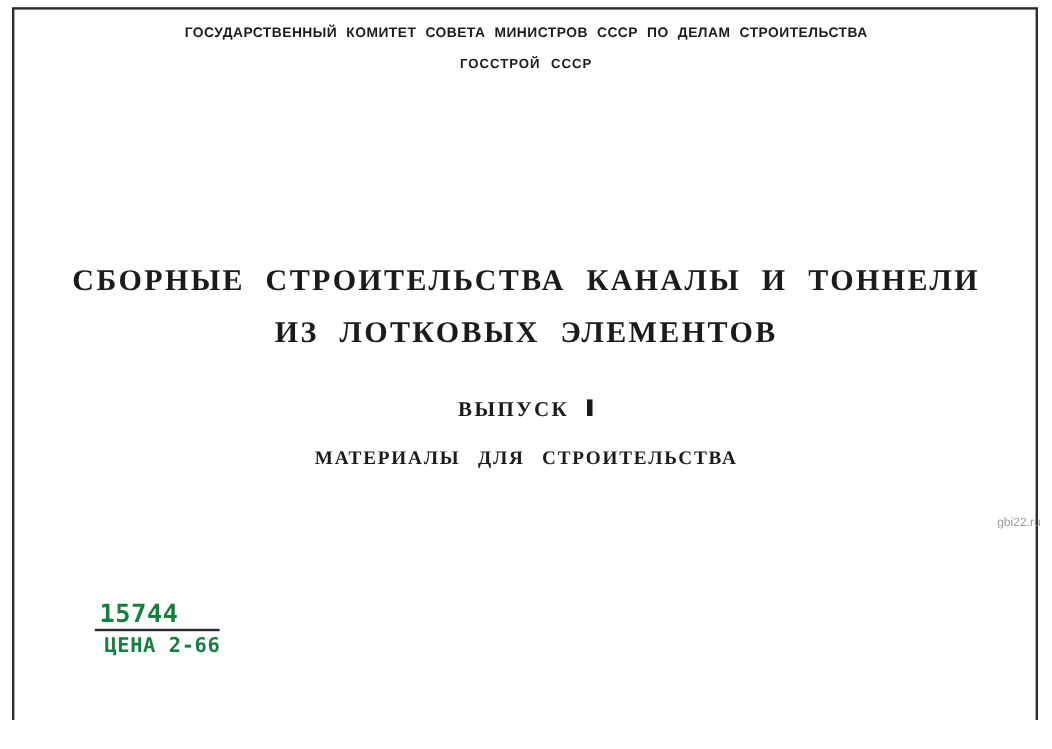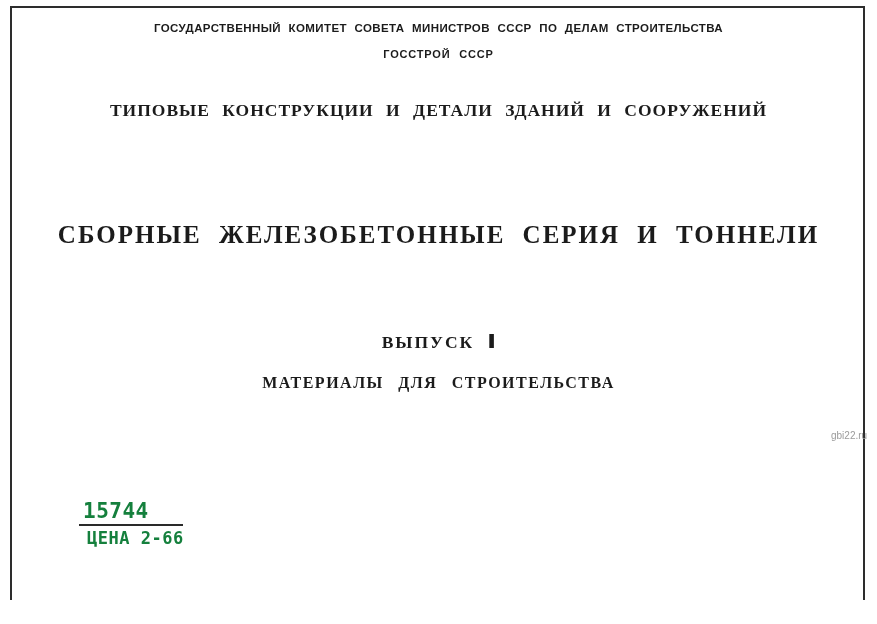--- a/index.html
+++ b/index.html
@@ -131,25 +131,25 @@
 <body>
 
 <div class="page">
 
   <div class="frame"></div>
 
   <div class="line committee">ГОСУДАРСТВЕННЫЙ КОМИТЕТ СОВЕТА МИНИСТРОВ СССР ПО ДЕЛАМ СТРОИТЕЛЬСТВА</div>
 
   <div class="line gosstroy">ГОССТРОЙ СССР</div>
 
-  <div class="line series-type">ТИПОВЫЕ КОНСТРУКЦИИ И ДЕТАЛИ ЗДАНИЙ И СООРУЖЕНИЙ</div>
 
 
-  <div class="line main-title-1">СБОРНЫЕ ЖЕЛЕЗОБЕТОННЫЕ СЕРИЯ И ТОННЕЛИ</div>
+  <div class="line main-title-1">СБОРНЫЕ СТРОИТЕЛЬСТВА КАНАЛЫ И ТОННЕЛИ</div>
 
+  <div class="line main-title-2">ИЗ ЛОТКОВЫХ ЭЛЕМЕНТОВ</div>
 
   <div class="line issue">
     <span>ВЫПУСК</span><span class="num">I</span>
   </div>
 
   <div class="line subtitle">МАТЕРИАЛЫ ДЛЯ СТРОИТЕЛЬСТВА</div>
 
   <div class="watermark">gbi22.ru</div>
 
   <div class="footer-block">

